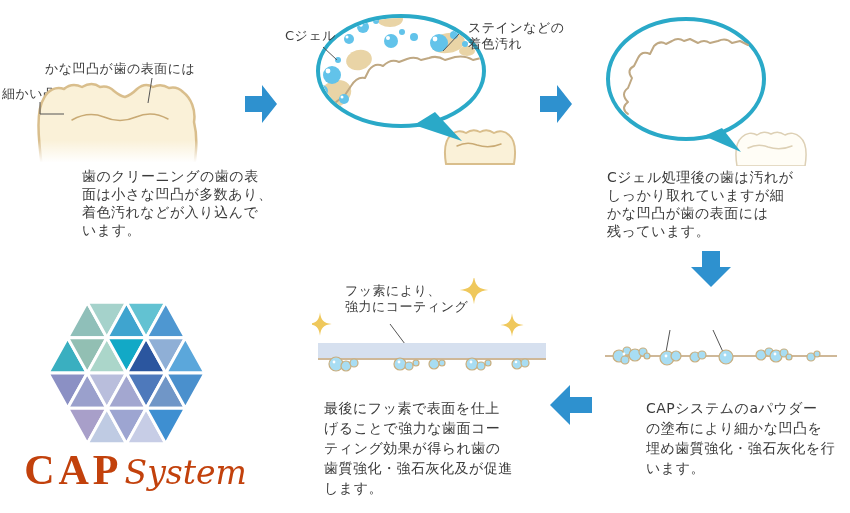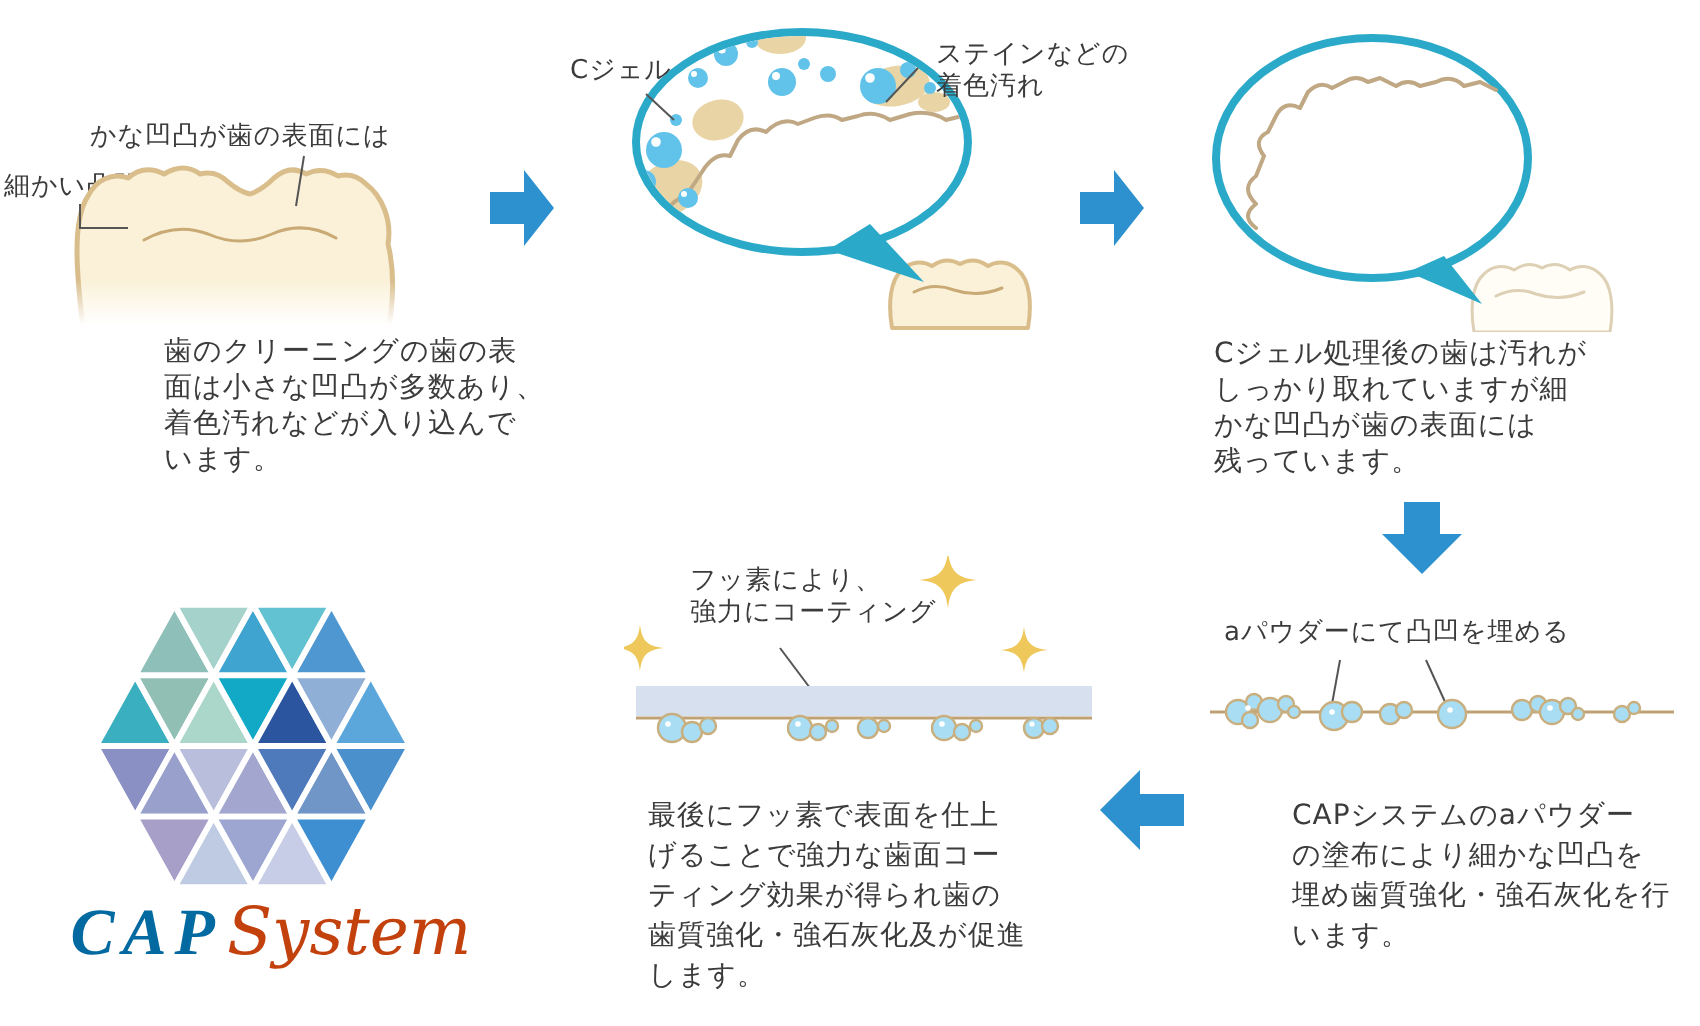--- a/index.html
+++ b/index.html
@@ -29,21 +29,21 @@
   .bubble{fill:var(--bubble);}
   .bubble-powder{fill:var(--bubble-light);stroke:#c9ae7e;stroke-width:1.2px;}
   .hl{fill:#fff;}
   .pointer{stroke:#555;stroke-width:1px;fill:none;}
   .coat{fill:var(--coating);}
   .sparkle{fill:var(--gold);}
   .fade-bottom{background:linear-gradient(rgba(255,255,255,0),#fff 80%);}
   .logo-text-row{display:flex;align-items:baseline;}
   .logo-cap{
     font-family:"Liberation Serif","DejaVu Serif",serif;font-weight:bold;
-    font-size:33px;letter-spacing:4px;color:#0369a1;font-style:italic;
+    font-size:42px;letter-spacing:4px;color:#c2410c;
   }
   .logo-system{
     font-family:"DejaVu Serif","Liberation Serif",serif;font-style:italic;
     font-size:33px;color:#c2410c;margin-left:2px;
   }
 </style>
 </head>
 <body>
 
 <div id="stage">
@@ -134,21 +134,20 @@
 
   <div class="abs body-text" style="left:607px;top:168px;width:205px;">Cジェル処理後の歯は汚れが
 しっかり取れていますが細
 かな凹凸が歯の表面には
 残っています。</div>
 
   <svg class="abs" style="left:691px;top:251px;" width="40" height="36" viewBox="0 0 40 36">
     <polygon class="arrow-shape" points="11,0 29,0 29,16 40,16 20,36 0,16 11,16"></polygon>
   </svg>
 
-  <div class="abs small-label" style="left:612px;top:309px;">aパウダーにて凸凹を埋める</div>
   <svg class="abs" style="left:605px;top:326px;" width="235" height="48" viewBox="0 0 235 48">
     <line class="pointer" x1="65" y1="4" x2="61" y2="26"></line>
     <line class="pointer" x1="108" y1="4" x2="118" y2="26"></line>
     <line class="thin-line" x1="0" y1="30" x2="232" y2="30"></line>
     <g>
       <circle class="bubble-powder" cx="14" cy="30" r="6"></circle>
         <circle class="bubble-powder" cx="22" cy="25" r="4"></circle>
       <circle class="bubble-powder" cx="30" cy="29" r="6"></circle>
         <circle class="bubble-powder" cx="38" cy="26" r="4"></circle>
       <circle class="bubble-powder" cx="20" cy="34" r="4"></circle>

